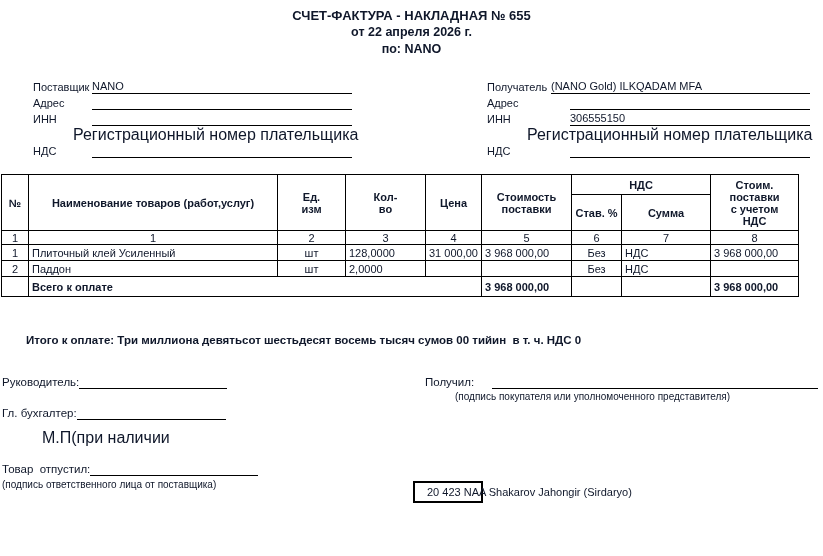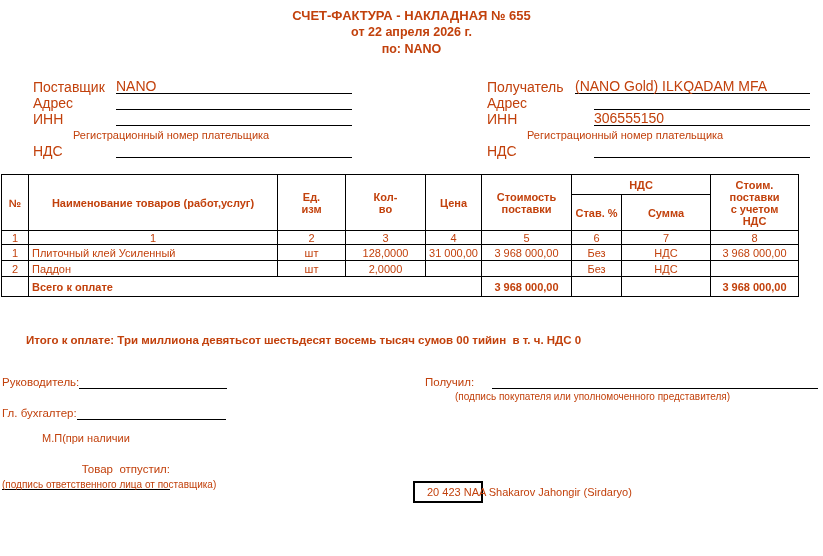--- a/index.html
+++ b/index.html
@@ -1,40 +1,40 @@
 <!DOCTYPE html>
 <html><head>
 <meta charset="utf-8">
 <style>
   html,body{margin:0;padding:0;background:#fff;}
   .page{position:relative;width:823px;height:556px;background:#fff;
-        font-family:"Liberation Sans",sans-serif;color:#c2410c;overflow:hidden;}
+        font-family:"Liberation Sans",sans-serif;color:#0f172a;overflow:hidden;}
 
   
   .title-block{position:absolute;left:0;top:7px;width:823px;text-align:center;font-weight:bold;}
   .title-l1{font-size:13px;line-height:17px;}
   .title-l2,.title-l3{font-size:12.5px;line-height:17px;}
 
   
-  .prow{position:absolute;height:16px;display:flex;align-items:flex-end;font-size:14px;line-height:14px;gap:24px;}
+  .prow{position:absolute;height:16px;display:flex;align-items:flex-end;font-size:11px;line-height:14px;}
   .plabel{white-space:pre;}
   .pfield{border-bottom:1px solid #000;height:15px;display:flex;align-items:flex-end;white-space:pre;}
-  .ptext{position:absolute;font-size:11px;line-height:14px;white-space:pre;padding-left:40px;}
+  .ptext{position:absolute;font-size:16px;line-height:14px;white-space:pre;padding-left:40px;}
 
   
   .inv-table{position:absolute;left:1px;top:174px;border-collapse:collapse;table-layout:fixed;
              font-size:11px;line-height:12px;}
   .inv-table td,.inv-table th{border:1px solid #000;padding:0 3px;overflow:hidden;vertical-align:middle;}
   .inv-table th{font-weight:bold;text-align:center;white-space:pre-line;padding:0 1px;}
   .hrow1{height:20px;}
   .hrow2{height:36px;}
   .nrow td{height:13px;text-align:center;padding:0;}
   .drow td{height:15px;}
   .trow td{height:19px;font-weight:bold;}
-  .al{text-align:left}.ac{text-align:center}.ar{text-align:center}
+  .al{text-align:left}.ac{text-align:center}.ar{text-align:left}
   .nowrap{white-space:nowrap;}
 
   
   .totals-line{position:absolute;left:26px;top:334px;font-size:11.5px;font-weight:bold;white-space:pre;}
 
   
   .sigrow{position:absolute;display:flex;align-items:flex-end;font-size:11.5px;line-height:14px;}
   .sig-line{display:inline-block;border-bottom:1px solid #000;height:13px;}
   .signote{position:absolute;font-size:10px;white-space:pre;}
   .stamp-box{position:absolute;left:413px;top:481px;width:66px;height:18px;border:2px solid #000;}
@@ -177,21 +177,21 @@
   </div>
   <div class="signote" style="left:455px;top:391px;">(подпись покупателя или уполномоченного представителя)</div>
 
   <div class="sigrow" style="left:2px;top:406px;">
     <span class="plabel">Гл. бухгалтер:</span>
     <span class="sig-line" style="width:149px;"></span>
   </div>
 
   <div class="ptext" style="left:2px;top:431px;">М.П(при наличии</div>
 
-  <div class="sigrow" style="left:2px;top:462px;flex-direction:column;">
+  <div class="sigrow" style="left:2px;top:462px;">
     <span class="plabel">Товар  отпустил:</span>
     <span class="sig-line" style="width:168px;"></span>
   </div>
   <div class="signote" style="left:2px;top:479px;">(подпись ответственного лица от поставщика)</div>
 
   <div class="stamp-box"></div>
   <div class="stamp-text">20 423 NAA Shakarov Jahongir (Sirdaryo)</div>
 
 </div>
 

